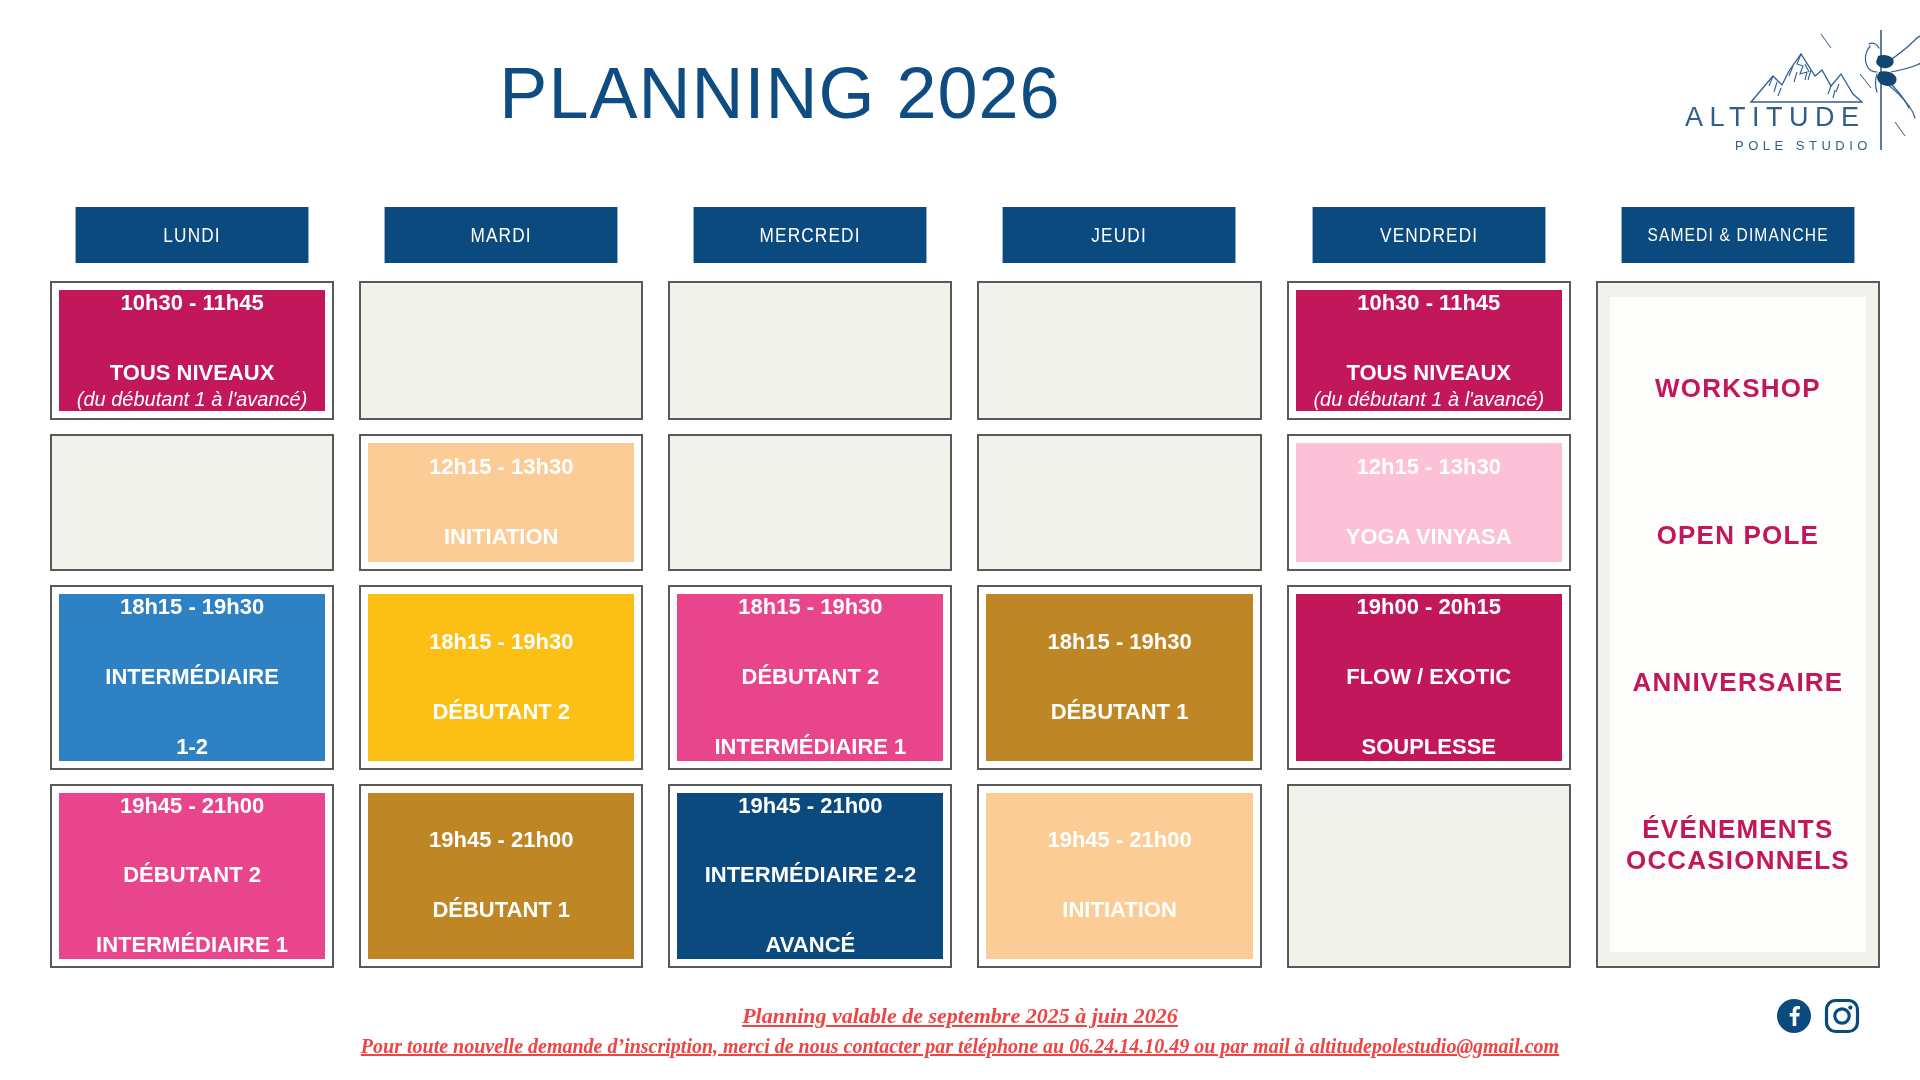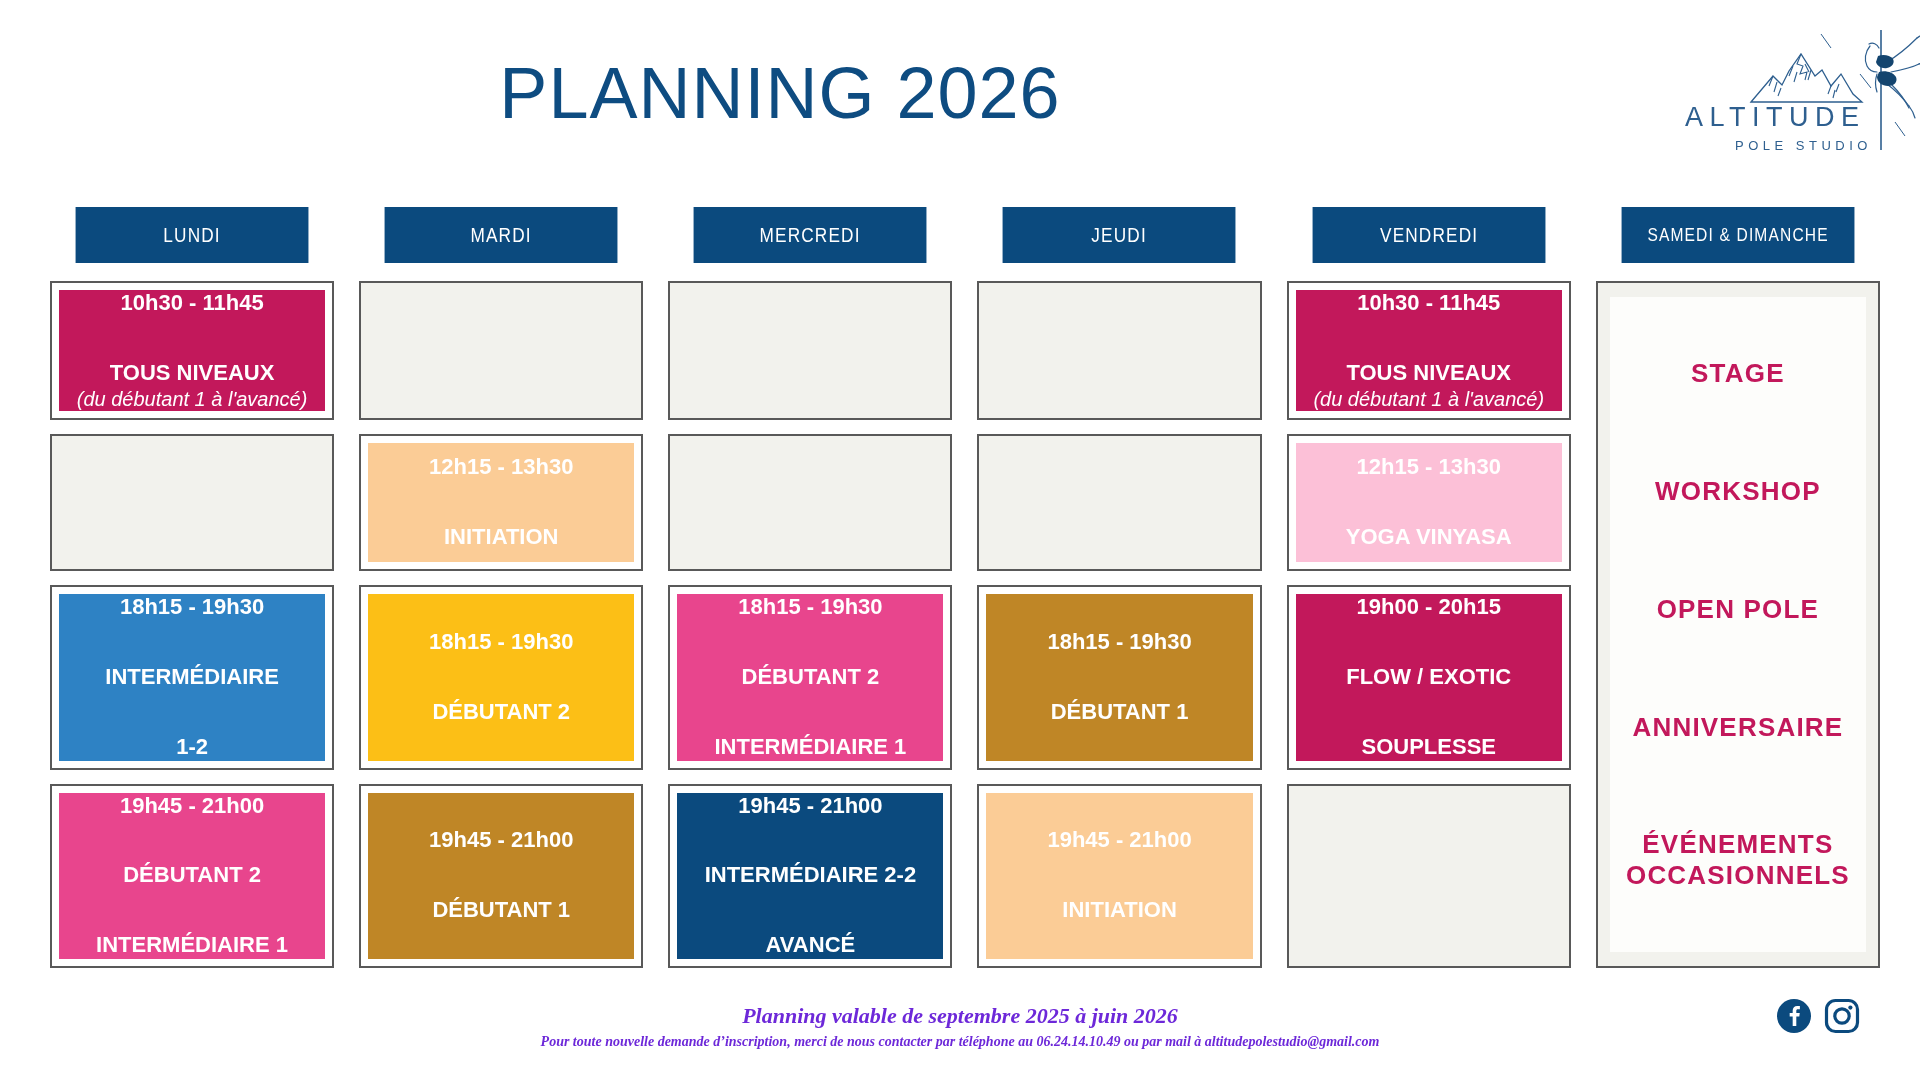--- a/index.html
+++ b/index.html
@@ -136,27 +136,28 @@
     width: 100%;
   }
 
   
   #footer {
     position: absolute;
     left: 0;
     top: 1000px;
     width: 1920px;
     text-align: center;
-    color: #6d28d9;
+    color: #ef4444;
     font-style: italic;
     font-weight: bold;
     font-family: "Liberation Serif", serif;
+    text-decoration: underline;
   }
   #footer .f1 { font-size: 22px; line-height: 1.45; }
-  #footer .f2 { font-size: 14px; line-height: 1.45; }
+  #footer .f2 { font-size: 20px; line-height: 1.45; }
 
   #social {
     position: absolute;
     left: 1776px;
     top: 998px;
     display: flex;
     gap: 12px;
     align-items: center;
   }
   #social svg { display: block; }
@@ -306,21 +307,20 @@
     <div class="cell" style="grid-column:4;grid-row:6">
       <div class="chip" style="background:#fbcc96">
         <span class="time">19h45 - 21h00</span>
         <span class="lvl">INITIATION</span>
       </div>
     </div>
     <div class="cell empty" style="grid-column:5;grid-row:6"></div>
 
     <div id="weekend-cell">
       <div id="weekend-inner">
-        <div class="wk-line">STAGE</div>
         <div class="wk-line">WORKSHOP</div>
         <div class="wk-line">OPEN POLE</div>
         <div class="wk-line">ANNIVERSAIRE</div>
         <div class="wk-line">ÉVÉNEMENTS OCCASIONNELS</div>
       </div>
     </div>
   </div>
 
   <div id="footer">
     <div class="f1">Planning valable de septembre 2025 à juin 2026</div>

